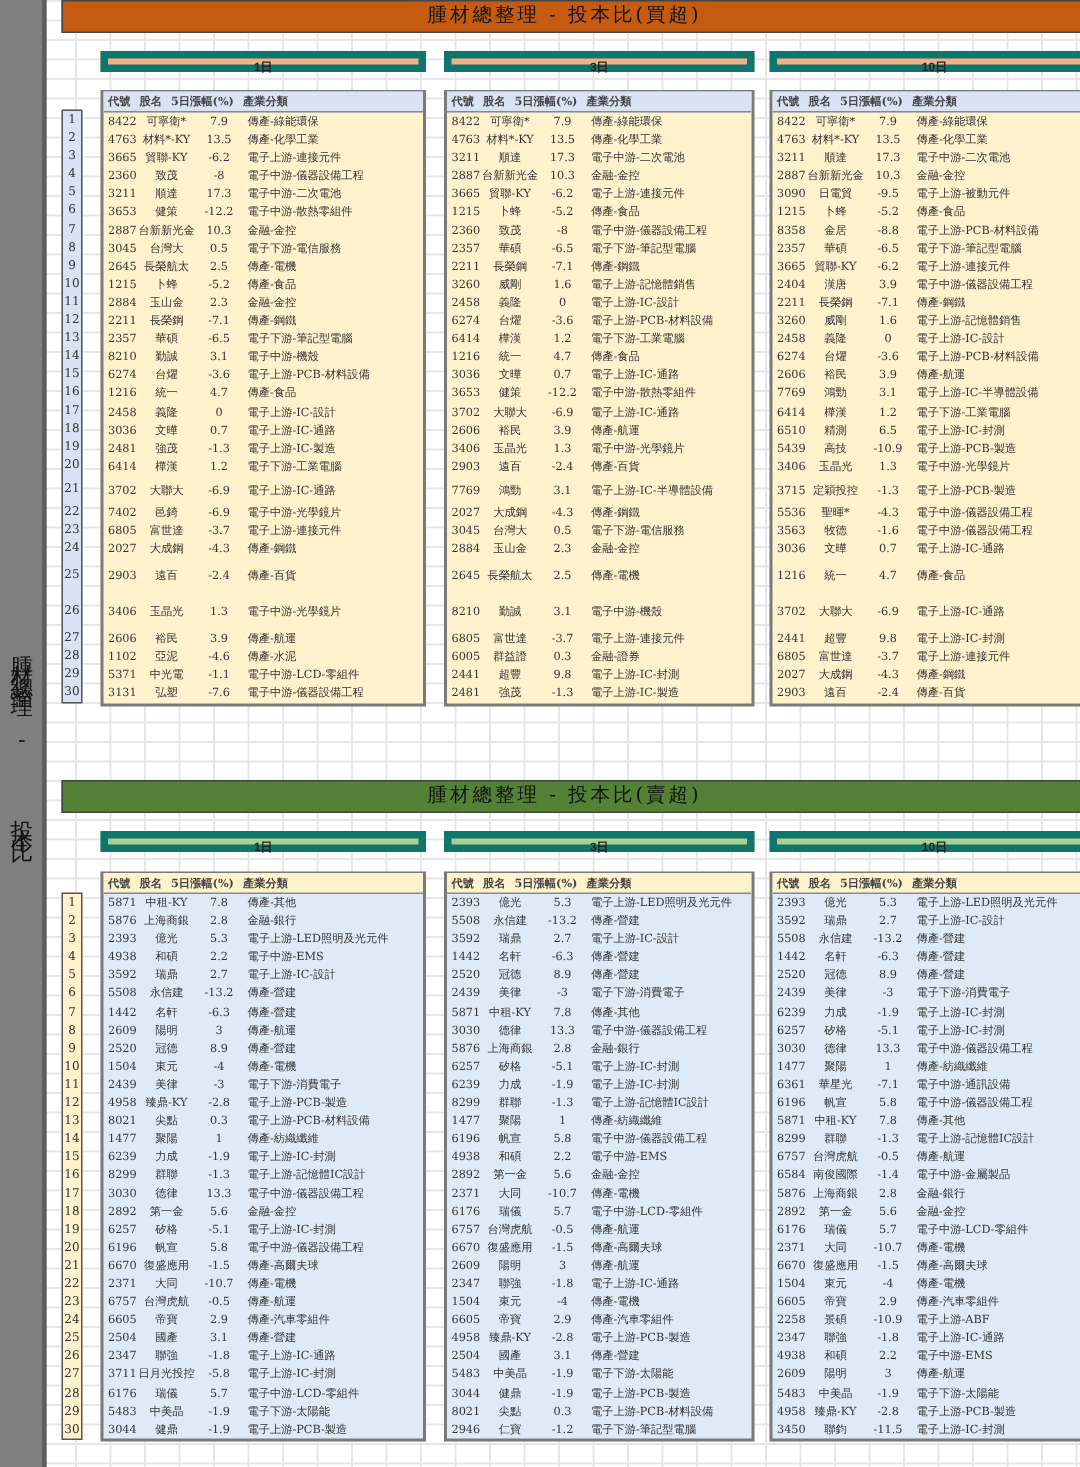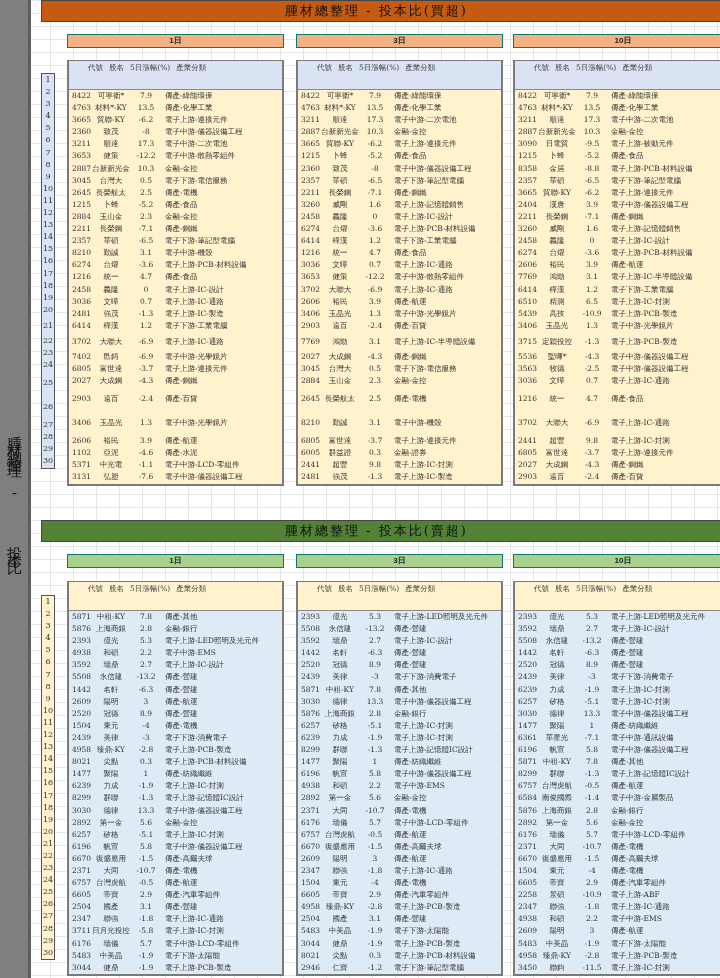--- a/index.html
+++ b/index.html
@@ -28,21 +28,21 @@
   .banner {
     position: absolute; left: 41px; width: 690px; height: 22px;
     border: 1px solid #444;
     font-family: "DejaVu Serif", serif; font-size: 13px; color: #111; letter-spacing: 2px;
     padding-left: 243px; line-height: 20px;
   }
   .banner.buy { top: 0; background: #c55a11; }
   .banner.sell { top: 520px; background: #538135; }
 
   .period {
-    position: absolute; height: 14px; border: 1px solid #0f766e;
+    position: absolute; height: 14px; border: 5px solid #0f766e;
     font-family: "Liberation Sans", sans-serif; font-size: 8px; font-weight: bold;
     text-align: center; line-height: 12px; color: #222;
   }
   .buy-sec .period { background: #f4b183; }
   .sell-sec .period { background: #a9d18e; }
 
   .idx {
     position: absolute; left: 41px; width: 14px; border: 1px solid #555;
     font-size: 8px; text-align: center; color: #333;
   }
@@ -50,22 +50,22 @@
   .sell-sec .idx { background: #fff2cc; }
   .idx div { height: 12.1px; line-height: 12.1px; }
 
   .tbl {
     position: absolute; border: 2px solid #7a7a7a; border-top-width: 1px;
     font-size: 7.5px; color: #333; overflow: hidden;
   }
   .buy-sec .tbl { background: #fff2cc; }
   .sell-sec .tbl { background: #deebf7; }
   .tbl .hdr {
-    height: 29px; line-height: 13px; white-space: nowrap; padding-left: 19px;
-    border-bottom: 1px solid #888; color: #444;
+    height: 14px; line-height: 13px; white-space: nowrap; padding-left: 3px;
+    border-bottom: 1px solid #888; color: #444; font-weight: bold;
   }
   .buy-sec .tbl .hdr { background: #dae3f3; }
   .sell-sec .tbl .hdr { background: #fff2cc; }
   .tbl .row { height: 12.1px; line-height: 12.1px; white-space: nowrap; display: flex; }
   .tbl .row.tall { height: 19px; line-height: 19px; }
   .tbl .row.xtall { height: 24px; line-height: 24px; }
   .c-code { width: 22px; padding-left: 3px; }
   .c-name { width: 40px; text-align: center; overflow: hidden; }
   .c-chg { width: 30px; text-align: center; }
   .c-ind { flex: 1; padding-left: 4px; overflow: hidden; }
@@ -615,21 +615,21 @@
       </div>
       <div class="row">
         <span class="c-code">5536</span>
         <span class="c-name">聖暉*</span>
         <span class="c-chg">-4.3</span>
         <span class="c-ind">電子中游-儀器設備工程</span>
       </div>
       <div class="row">
         <span class="c-code">3563</span>
         <span class="c-name">牧德</span>
-        <span class="c-chg">-2.5</span>
+        <span class="c-chg">-1.6</span>
         <span class="c-ind">電子中游-儀器設備工程</span>
       </div>
       <div class="row">
         <span class="c-code">3036</span>
         <span class="c-name">文曄</span>
         <span class="c-chg">0.7</span>
         <span class="c-ind">電子上游-IC-通路</span>
       </div>
       <div class="row xtall">
         <span class="c-code">1216</span>

